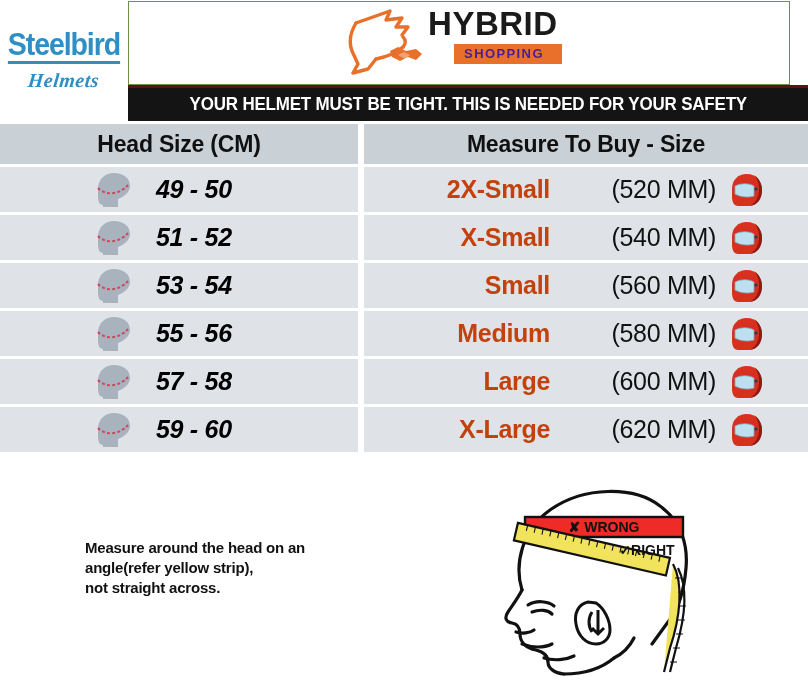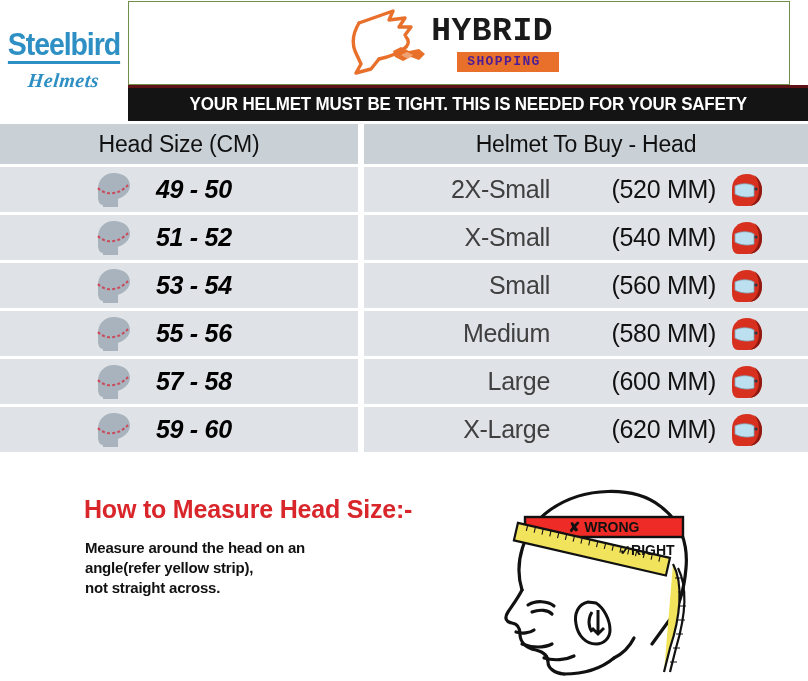--- a/index.html
+++ b/index.html
@@ -43,21 +43,21 @@
     transform: skewX(-6deg);
   }
 
   .hybrid-box {
     position: absolute; left: 128px; top: 1px;
     width: 662px; height: 84px;
     border: 1.5px solid #6f8f4a;
     background: #fff;
     display: flex; align-items: center; justify-content: center;
   }
-  .hybrid-inner { display: flex; align-items: center; gap: 10px; margin-left: -10px; font-family: Liberation Mono, monospace; }
+  .hybrid-inner { display: flex; align-items: flex-start; gap: 10px; margin-left: -10px; }
   .hybrid-mark { width: 86px; height: 72px; }
   .hybrid-text-wrap { display: flex; flex-direction: column; align-items: flex-start; margin-left: -14px; }
   .hybrid-title {
     font-weight: bold; font-size: 33px; color: #1a1a1a;
     letter-spacing: 0.5px; line-height: 1;
   }
   .hybrid-badge {
     background: #E8702A; color: #4c1d95;
     font-weight: bold; font-size: 13px;
     letter-spacing: 1.4px;
@@ -80,26 +80,26 @@
     transform: scaleX(0.97);
     white-space: nowrap;
   }
 
   
   .table { position: absolute; left: 0; top: 124px; width: 808px; }
   .trow { display: flex; width: 808px; margin-bottom: 3px; }
   .cell-left  { width: 358px; height: 45px; background: #dfe3e7; display:flex; align-items:center; }
   .cell-right { width: 444px; height: 45px; background: #dfe3e7; margin-left: 6px; display:flex; align-items:center; }
   .trow.head .cell-left, .trow.head .cell-right { background: #c9d0d6; height: 40px; justify-content: center; }
-  .th-text { font-weight: normal; font-size: 23px; color: #101010; letter-spacing: -0.2px; }
+  .th-text { font-weight: bold; font-size: 23px; color: #101010; letter-spacing: -0.2px; }
 
   .head-icon { width: 40px; height: 38px; margin-left: 94px; flex: 0 0 auto; }
   .size-cm { font-weight: bold; font-size: 25px; color: #000000; margin-left: 22px; letter-spacing: -0.3px; font-style: italic; }
 
-  .hsize-name { font-weight: normal; font-size: 25px; color: #404040; width: 150px; text-align: right; margin-left: 36px; letter-spacing:-0.3px; }
+  .hsize-name { font-weight: bold; font-size: 25px; color: #c2410c; width: 150px; text-align: right; margin-left: 36px; letter-spacing:-0.3px; }
   .hsize-mm   { font-weight: normal; font-size: 25px; color: #111; width: 160px; text-align: right; margin-left: 6px; letter-spacing:-0.3px; }
   .helmet-icon { width: 34px; height: 36px; margin-left: 14px; flex: 0 0 auto; }
 
   
   .bottom { position: absolute; left: 0; top: 470px; width: 808px; height: 211px; }
   .measure-title {
     position: absolute; left: 84px; top: 25px;
     font-weight: bold; font-size: 25px; color: #D9262B; letter-spacing: -0.2px;
   }
   .measure-body {
@@ -147,21 +147,21 @@
     </div>
   </div>
 
   <div class="table">
 
     <div class="trow head">
       <div class="cell-left">
         <span class="th-text">Head Size (CM)</span>
       </div>
       <div class="cell-right">
-        <span class="th-text">Helmet To Buy - Head</span>
+        <span class="th-text">Measure To Buy - Size</span>
       </div>
     </div>
 
     <div id="rows-host">
         <div class="trow">
           <div class="cell-left">
         <svg class="head-icon" viewBox="0 0 40 38">
   <path d="M20 2 C10 2 4 9 4 18 L4 26 C4 31 6 34 9 34 L9 36 L24 36 L24 28 C30 26 36 21 36 15 C36 7 29 2 20 2 Z" fill="#A9B3BE"></path>
   <path d="M4 17 C10 24 24 25 34 14" fill="none" stroke="#C94B5C" stroke-width="2" stroke-dasharray="3 2.2"></path>
 </svg>
@@ -270,21 +270,20 @@
   <path d="M24 3 C29 6 32 12 32 18 C32 26 28 33 20 34 C27 30 29 23 29 17 C29 11 27 6 24 3 Z" fill="#8E1A12"></path>
   <path d="M5 14 C11 11 19 11 24 14 L24 24 C18 26 10 25 5 22 Z" fill="#BCE0F0" stroke="#7FA8BD" stroke-width="0.8"></path>
   <circle cx="26" cy="17" r="1.6" fill="#2B3A4A"></circle>
 </svg>
      </div>
         </div>
       </div>
   </div>
 
   <div class="bottom">
-    <div class="measure-title">How to Measure Head Size:-</div>
     <div class="measure-body">
       <div>Measure around the head on an</div>
       <div>angle(refer yellow strip),</div>
       <div>not straight across.</div>
     </div>
 
     <svg class="head-diagram" viewBox="0 0 316 209">
 
       <g fill="none" stroke="#111" stroke-width="3.2" stroke-linecap="round" stroke-linejoin="round">
         <path d="M30 118 C22 92 30 58 58 38 C92 14 142 14 168 34 C190 50 196 74 194 96

